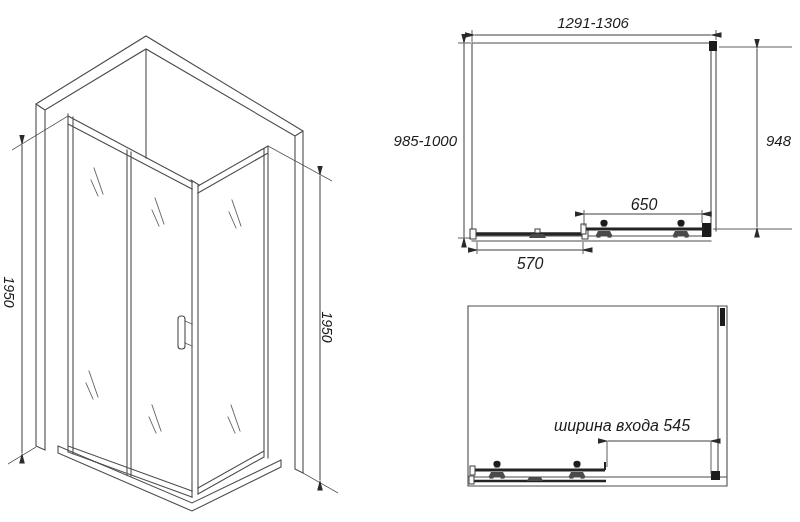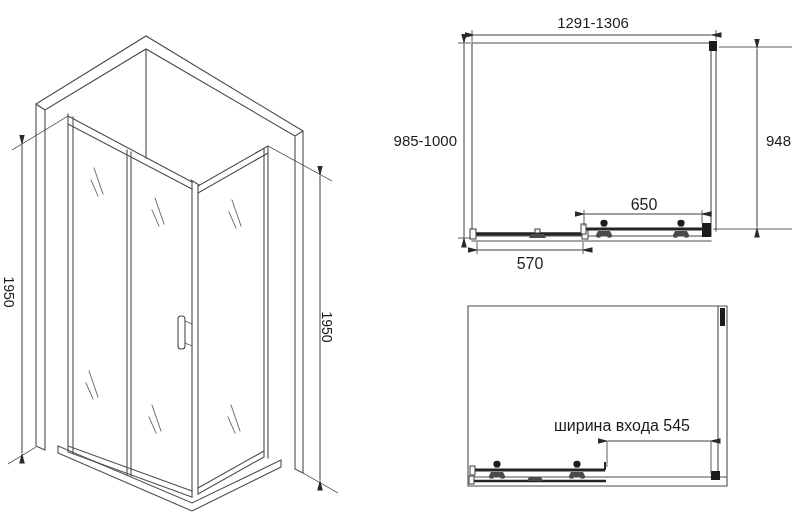--- a/index.html
+++ b/index.html
@@ -2,20 +2,21 @@
 <html><head>
 <meta charset="utf-8">
 <style>
   html,body{margin:0;padding:0;background:#ffffff;}
   .canvas{
     position:relative;
     width:800px;height:522px;
     background:#ffffff;
     font-family:"Liberation Sans", sans-serif;
     overflow:hidden;
+    font-style:italic;
   }
   svg{position:absolute;left:0;top:0;}
   .ln{stroke:#4d4d4d;stroke-width:1.1;fill:none;stroke-linecap:square;stroke-linejoin:miter;}
   .thin{stroke:#5a5a5a;stroke-width:0.9;fill:none;stroke-linecap:square;}
   .dim{stroke:#3f3f3f;stroke-width:1;fill:none;}
   .ext{stroke:#4d4d4d;stroke-width:0.9;fill:none;}
   .bar{stroke:#242424;fill:none;}
   .dk{fill:#1c1c1c;stroke:none;}
   .mid{fill:#4a4a4a;stroke:none;}
   .cap{stroke:#3c3c3c;stroke-width:1;fill:#fafafa;}

